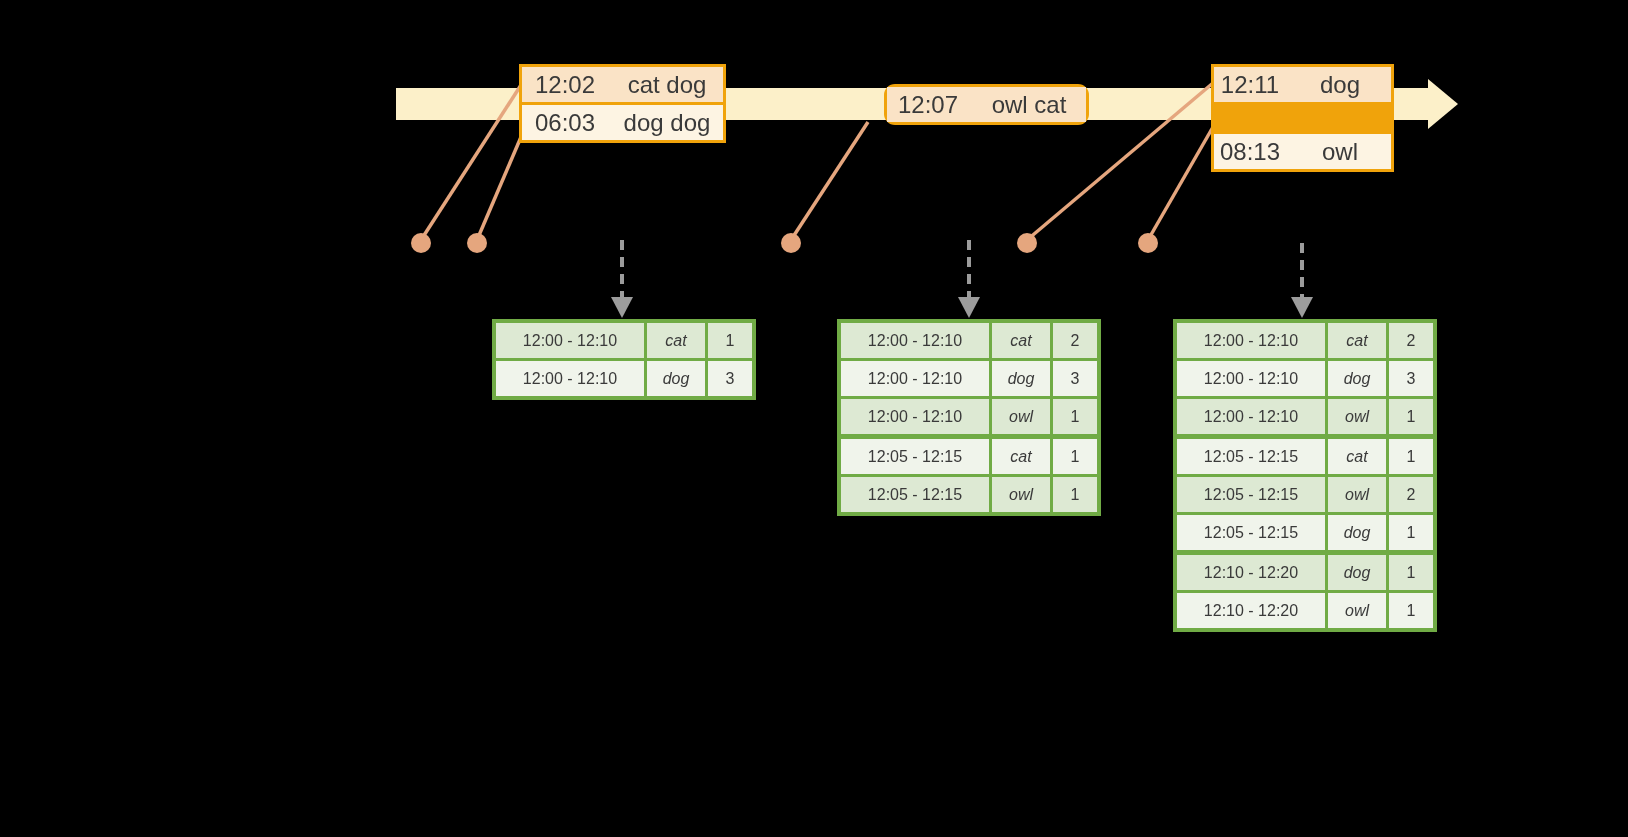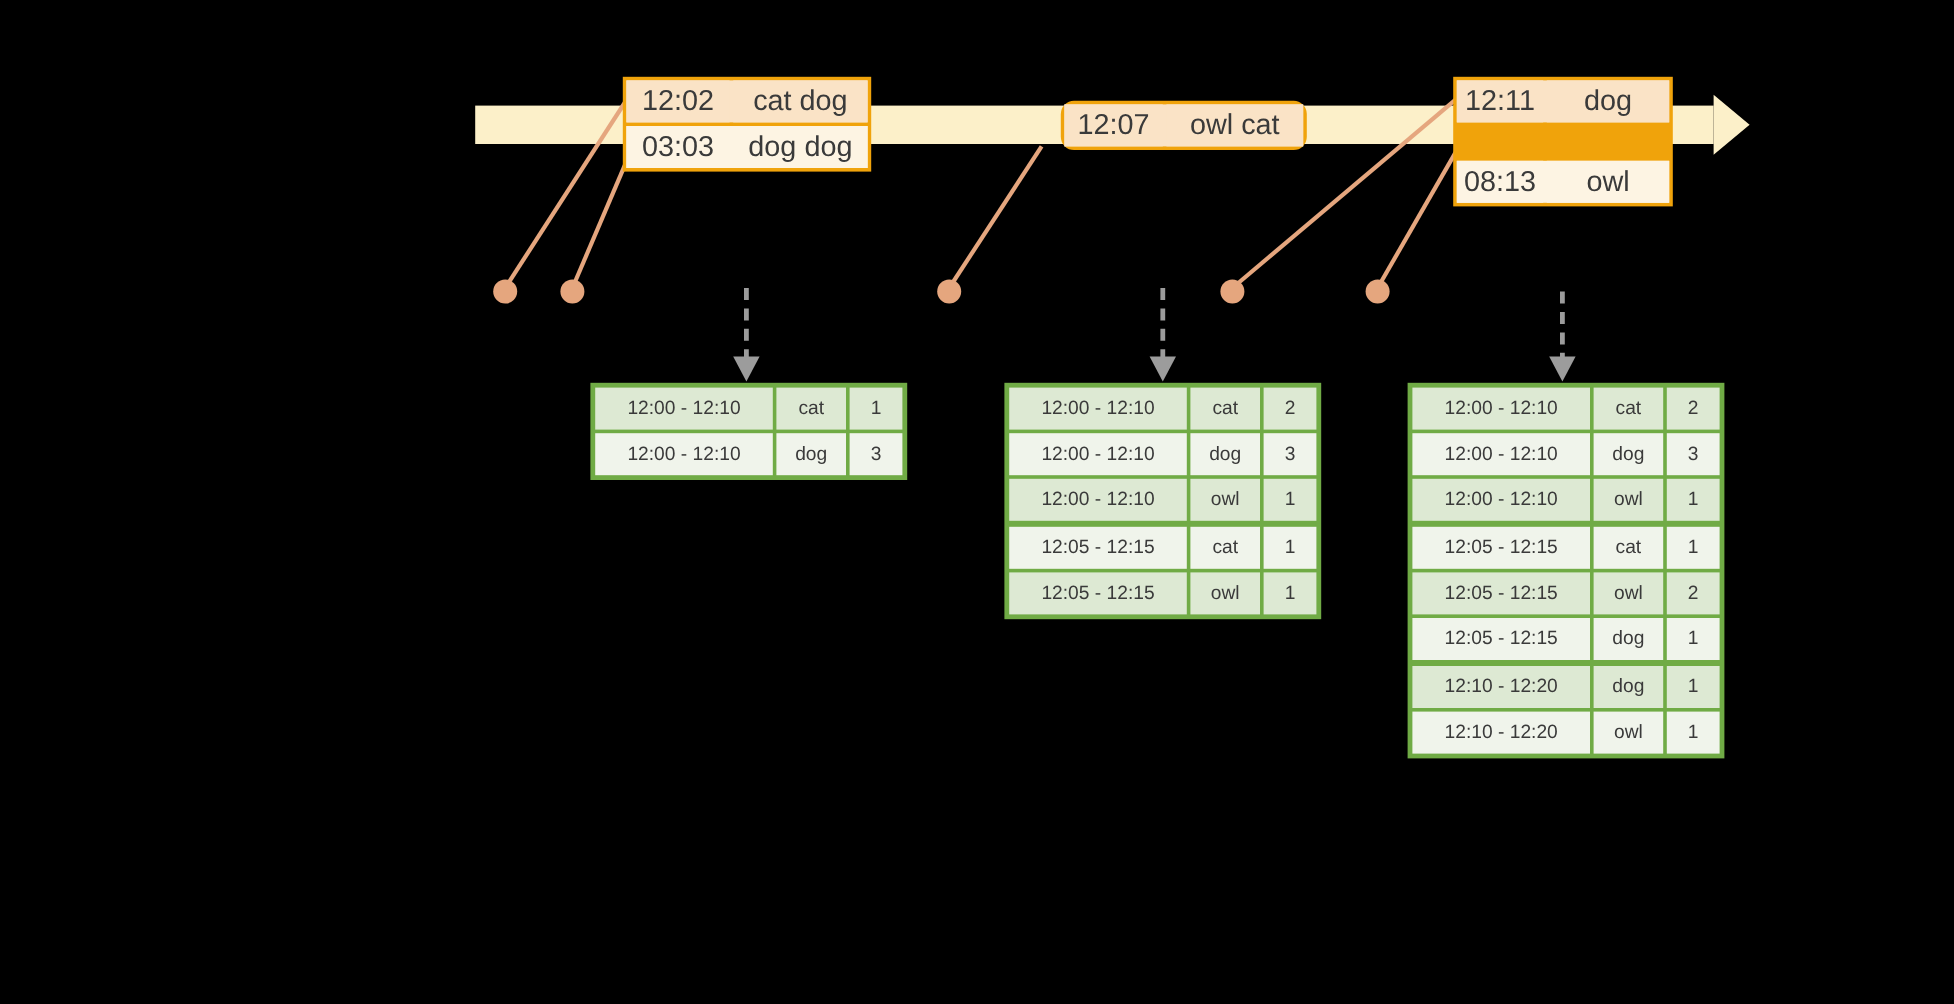--- a/index.html
+++ b/index.html
@@ -50,21 +50,21 @@
     background:var(--result-border,#70AB45);
     padding:4px;display:flex;flex-direction:column;gap:3px;
   }
   .result-row{display:flex;gap:3px;height:35px;}
   .result-row.group-start{margin-top:2px;}
   .result-cell{
     display:flex;align-items:center;justify-content:center;
     font-size:16px;line-height:35px;white-space:nowrap;
   }
   .result-cell.window{width:148px;}
-  .result-cell.word{width:58px;}
+  .result-cell.word{width:58px;font-style:italic;}
   .result-cell.count{width:44px;}
   .result-row.alt-dark .result-cell{background:var(--result-row-dark,#DDE9D3);}
   .result-row.alt-light .result-cell{background:var(--result-row-light,#F0F4EB);}
 </style>
 </head>
 <body>
 
 <div class="canvas">
 
   <div class="band"></div>
@@ -90,21 +90,21 @@
     <line class="trigger-line" x1="1302" y1="243" x2="1302" y2="299"></line>
     <polygon class="trigger-head" points="1291,297 1313,297 1302,318"></polygon>
   </svg>
 
   <div class="event-table" style="left:519px;top:64px;--tw:86px;--ww:112px;">
       <div class="event-row tone-peach">
         <div class="event-cell time tone-peach">12:02</div>
         <div class="event-cell word tone-peach">cat dog</div>
       </div>
       <div class="event-row tone-cream">
-        <div class="event-cell time tone-cream">03:03</div>
+        <div class="event-cell time tone-cream">06:03</div>
         <div class="event-cell word tone-cream">dog dog</div>
       </div>
     </div>
   <div class="event-table" style="left:884px;top:84px;border-radius:11px;--tw:82px;--ww:114px;">
       <div class="event-row tone-peach">
         <div class="event-cell time tone-peach">12:07</div>
         <div class="event-cell word tone-peach">owl cat</div>
       </div>
     </div>
   <div class="event-table" style="left:1211px;top:64px;gap:32px;--tw:72px;--ww:102px;">

